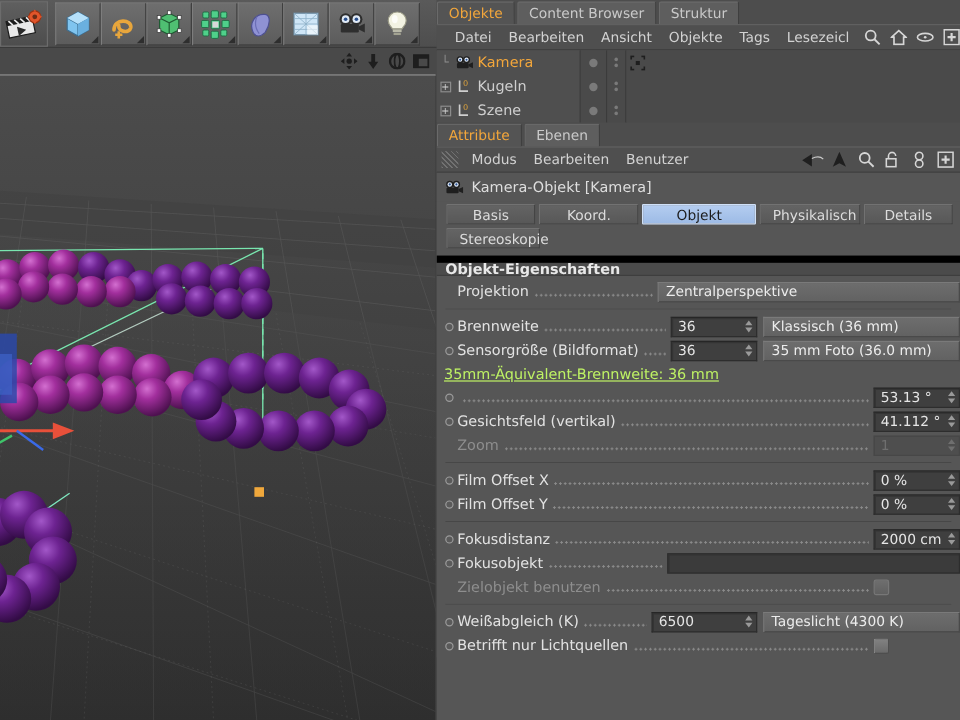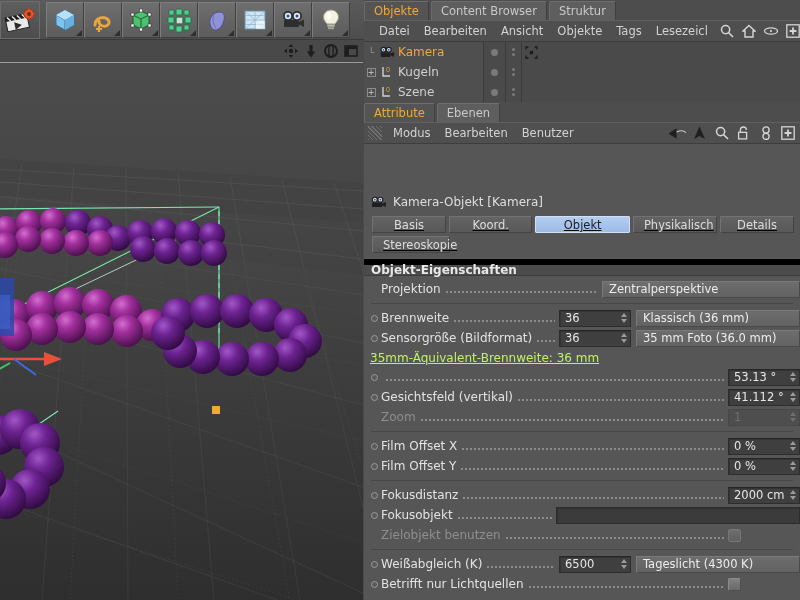--- a/index.html
+++ b/index.html
@@ -87,24 +87,24 @@
   .tname.sel { color: #f2a63b; }
   #dots-col { width: 22px; background:#4a4a4a; border-right:1px solid #3b3b3b;}
   #dots2-col { width: 16px; background:#4a4a4a; border-right:1px solid #3b3b3b;}
   #tagarea { flex:1; background:#4a4a4a; }
   .dotrow { height:20px; display:flex; align-items:center; justify-content:center; }
   .gdot { width:7px;height:7px;border-radius:50%;background:#7a7a7a; }
   .vdots { display:flex;flex-direction:column; gap:2px; align-items:center; }
   .vdots i { width:3px;height:3px;border-radius:50%;background:#7a7a7a;display:block; }
 
   
-  .objhead { height: 24px; display: flex; align-items: center; background: #565656; padding-left: 6px; margin-top: 46px; }
+  .objhead { height: 24px; display: flex; align-items: center; background: #565656; padding-left: 6px; }
   .objhead .ttl { font-size: 12px; color: #dedede; margin-left: 6px; }
 
-  .typetabs { background:#565656; padding: 2px 6px 3px 8px; text-decoration: underline; }
+  .typetabs { background:#565656; padding: 2px 6px 3px 8px; }
   .trow2 { display: flex; gap: 3px; margin-bottom: 3px; }
   .ttab {
     height: 17px; line-height: 16px; font-size: 11.5px; color: #dcdcdc;
     background: linear-gradient(180deg,#646464,#585858); border: 1px solid #727272;
     border-bottom-color:#444; border-right-color:#444;
     text-align: center; padding: 0 10px; border-radius: 1px;
   }
   .ttab.active { background: linear-gradient(180deg,#b4cdf0,#9dbbe6); color: #1c1c1c; border-color:#cfe0f7; }
 
   .sectionhdr {
@@ -651,21 +651,21 @@
     </div>
 
     <div class="sectionhdr">Objekt-Eigenschaften</div>
 
     <div class="props">
 
       <div class="prow">
         <span class="anim-dot hidden"></span>
         <span class="plabel">Projektion</span>
         <span class="dots"></span>
-        <span class="combo" style="width:198px">Zentralperspektive</span>
+        <span class="combo" style="width:252px">Zentralperspektive</span>
       </div>
 
       <div class="sep"></div>
 
       <div class="prow">
         <span class="anim-dot"></span>
         <span class="plabel">Brennweite</span>
         <span class="dots"></span>
         <span class="numfield" style="width:72px">36<span class="spin">
               <i class="up"></i>
@@ -764,21 +764,21 @@
         <span class="chk dim"></span>
         <span style="width:59px"></span>
       </div>
 
       <div class="sep"></div>
 
       <div class="prow">
         <span class="anim-dot"></span>
         <span class="plabel">Weißabgleich (K)</span>
         <span class="dots"></span>
-        <span class="numfield" style="width:72px">6500<span class="spin">
+        <span class="numfield" style="width:88px">6500<span class="spin">
               <i class="up"></i>
               <i class="dn"></i>
             </span></span>
         <span class="combo" style="width:164px;margin-left:5px">Tageslicht (4300 K)</span>
       </div>
 
       <div class="prow">
         <span class="anim-dot"></span>
         <span class="plabel">Betrifft nur Lichtquellen</span>
         <span class="dots"></span>

